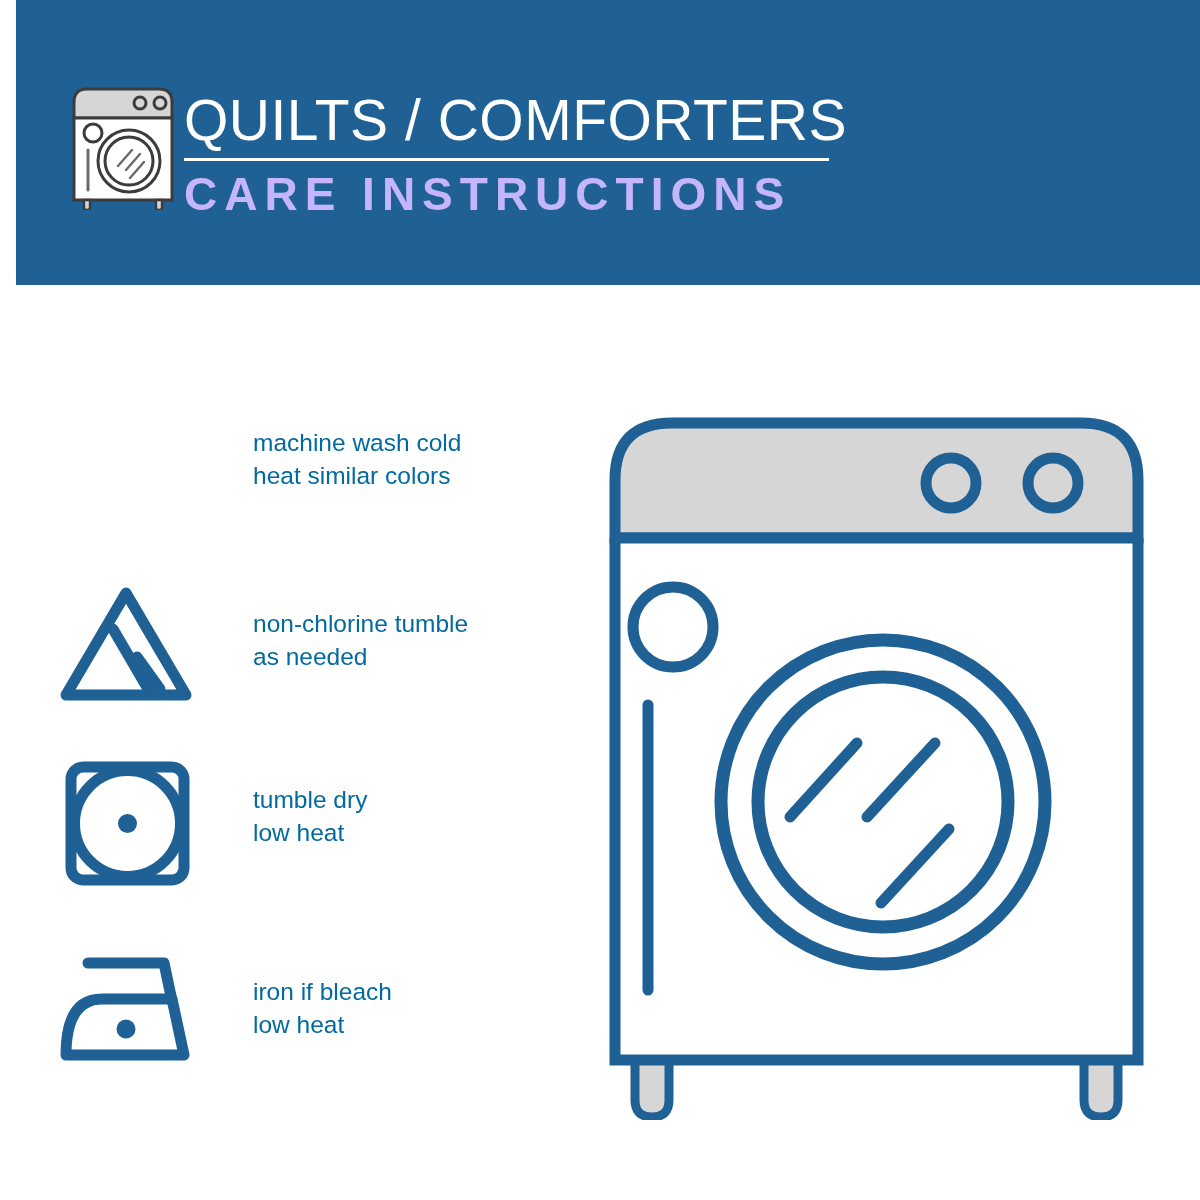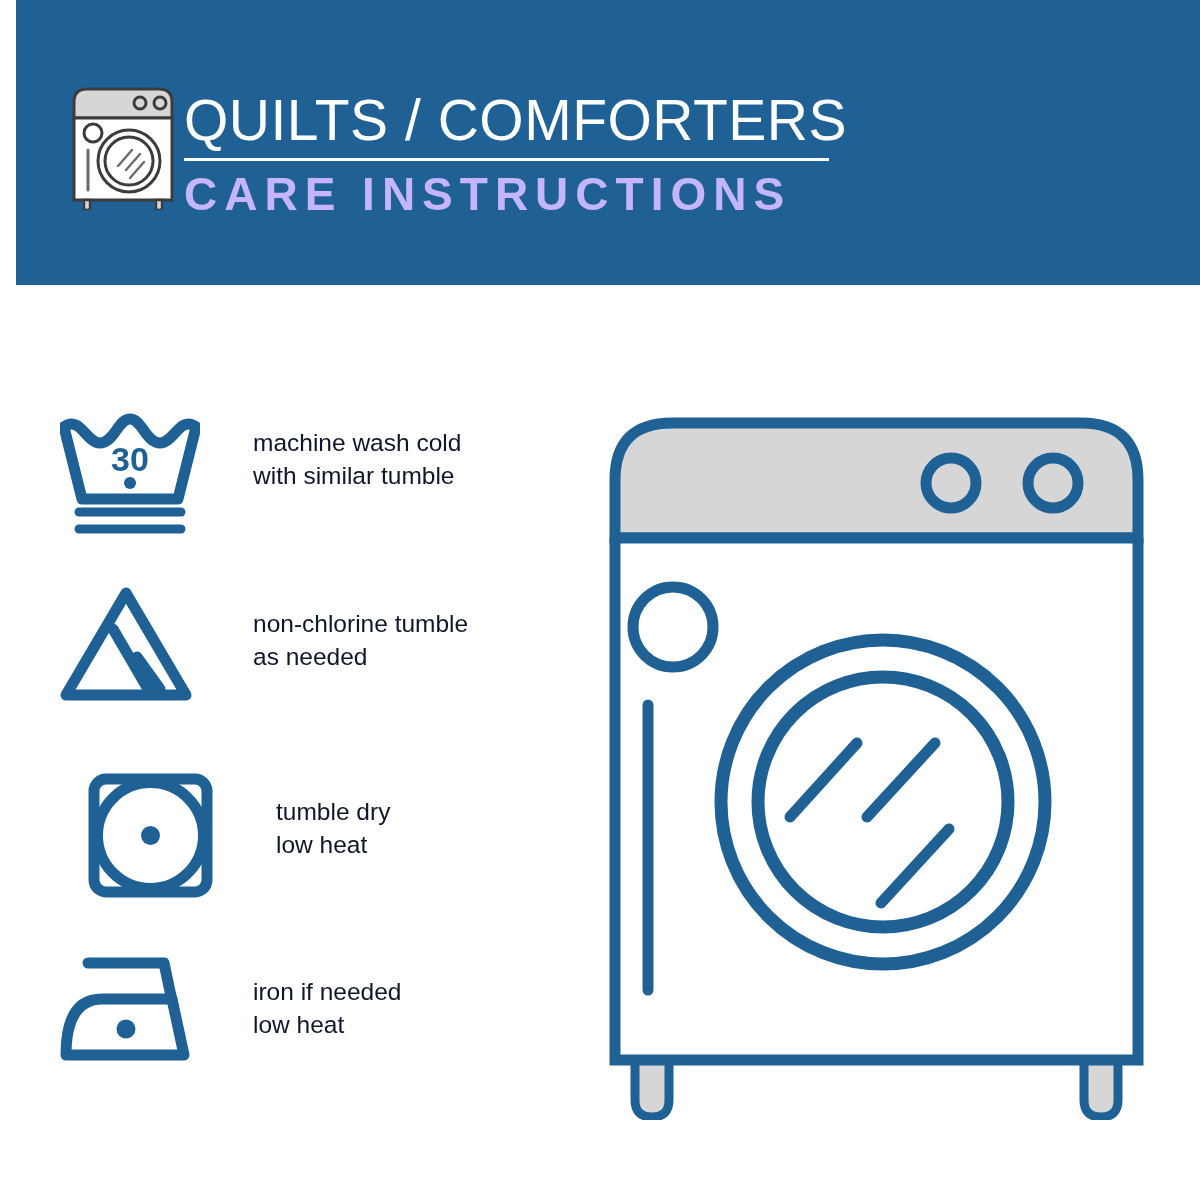--- a/index.html
+++ b/index.html
@@ -71,36 +71,36 @@
     width: 560px;
   }
   .care-row {
     position: absolute;
     left: 0;
     width: 520px;
     height: 150px;
   }
   .care-row.r0 { top: 128px; }
   .care-row.r1 { top: 300px; }
-  .care-row.r2 { top: 488px; margin-left: 23px; }
+  .care-row.r2 { top: 476px; }
   .care-row.r3 { top: 668px; }
 
   .care-symbol {
     position: absolute;
     left: 60px;
     top: 0;
     width: 140px;
     height: 125px;
   }
   .care-text {
     position: absolute;
     left: 253px;
     top: 0;
     width: 265px;
-    color: #0f172a;
+    color: #0369a1;
     font-size: 24.5px;
     line-height: 33px;
     font-weight: 400;
   }
   .care-row.r0 .care-text { top: 13px; }
   .care-row.r1 .care-text { top: 22px; }
   .care-row.r2 .care-text { top: 22px; }
   .care-row.r3 .care-text { top: 22px; }
 
   
@@ -151,37 +151,23 @@
       <div class="title-main">QUILTS / COMFORTERS</div>
       <div class="title-rule"></div>
       <div class="title-sub">CARE INSTRUCTIONS</div>
     </div>
 
   </div>
 
   <div class="care-list">
 
     <div class="care-row r0">
-      <div class="care-symbol">
-        <svg viewBox="0 0 140 125" width="140" height="125" xmlns="http://www.w3.org/2000/svg">
-
-          <path d="M4 14 C 20 2, 26 30, 40 30 C 54 30, 58 6, 70 6 C 82 6, 86 30, 100 30 C 114 30, 120 2, 136 14" fill="none" stroke="#1F6195" stroke-width="11" stroke-linecap="round" stroke-linejoin="round"></path>
-          <path d="M4 14 L22 86 L118 86 L136 14" fill="none" stroke="#1F6195" stroke-width="11" stroke-linecap="round" stroke-linejoin="round"></path>
-
-          <line x1="19" y1="99" x2="121" y2="99" stroke="#1F6195" stroke-width="9" stroke-linecap="round"></line>
-          <line x1="19" y1="116" x2="121" y2="116" stroke="#1F6195" stroke-width="9" stroke-linecap="round"></line>
-
-          <text x="70" y="58" text-anchor="middle" font-family="Liberation Sans, sans-serif" font-size="34" font-weight="bold" fill="#1F6195">30</text>
-
-          <circle cx="70" cy="70" r="6" fill="#1F6195"></circle>
-        </svg>
-      </div>
       <div class="care-text">
         <div>machine wash cold</div>
-        <div>with similar tumble</div>
+        <div>heat similar colors</div>
       </div>
     </div>
 
     <div class="care-row r1">
       <div class="care-symbol">
         <svg viewBox="0 0 140 125" width="140" height="125" xmlns="http://www.w3.org/2000/svg">
           <path d="M66 8 L126 110 L6 110 Z" fill="none" stroke="#1F6195" stroke-width="11" stroke-linecap="round" stroke-linejoin="round"></path>
           <line x1="53" y1="44" x2="88" y2="104" stroke="#1F6195" stroke-width="11" stroke-linecap="round"></line>
           <line x1="75" y1="79" x2="91" y2="104" stroke="#1F6195" stroke-width="0" stroke-linecap="round"></line>
           <line x1="77" y1="72" x2="100" y2="104" stroke="#1F6195" stroke-width="11" stroke-linecap="round"></line>
@@ -211,21 +197,21 @@
       <div class="care-symbol">
         <svg viewBox="0 0 145 115" width="145" height="115" xmlns="http://www.w3.org/2000/svg">
 
           <path d="M28 10 L104 10 L112 48" fill="none" stroke="#1F6195" stroke-width="11" stroke-linecap="round" stroke-linejoin="round"></path>
 
           <path d="M42 46 L112 46 L124 102 L6 102 Q6 46 42 46 Z" fill="none" stroke="#1F6195" stroke-width="11" stroke-linecap="round" stroke-linejoin="round"></path>
           <circle cx="66" cy="76" r="9.5" fill="#1F6195"></circle>
         </svg>
       </div>
       <div class="care-text">
-        <div>iron if needed</div>
+        <div>iron if bleach</div>
         <div>low heat</div>
       </div>
     </div>
 
   </div>
 
   <div class="washer">
     <svg viewBox="0 0 580 715" width="580" height="715" xmlns="http://www.w3.org/2000/svg">
 
       <path d="M40 650 L40 695 Q40 712 57 712 Q74 712 74 695 L74 650 Z" fill="#D6D6D6" stroke="#1F6195" stroke-width="9"></path>

